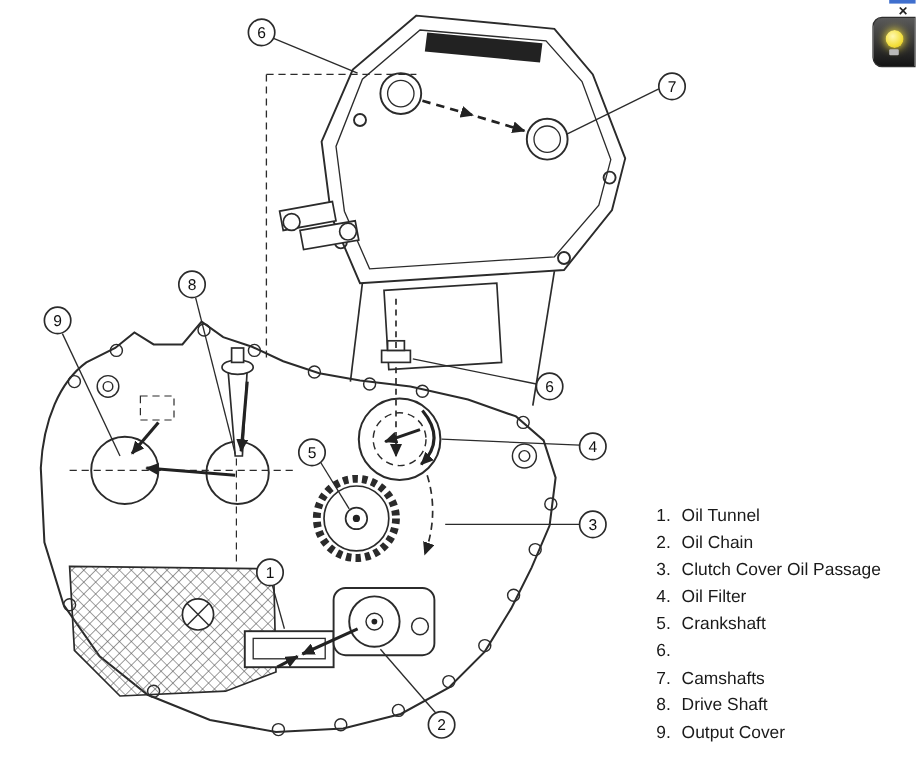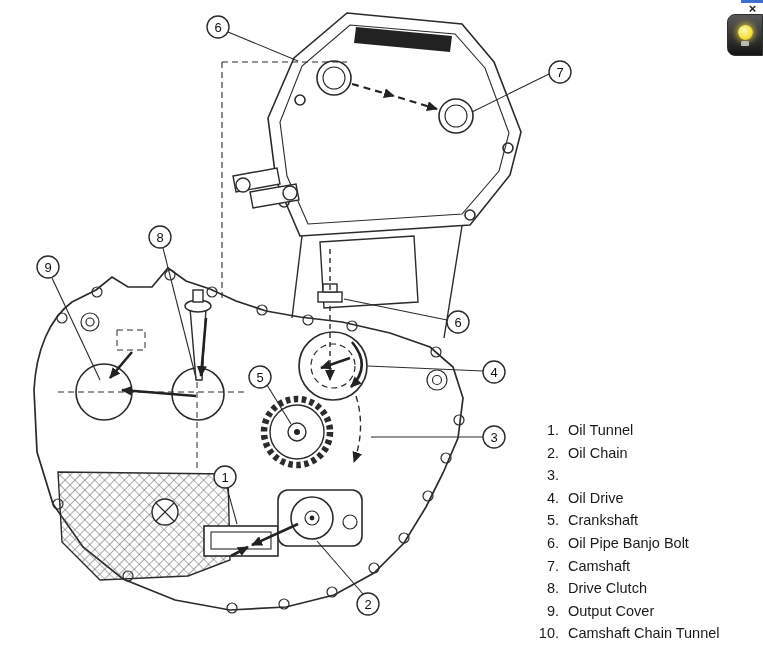--- a/index.html
+++ b/index.html
@@ -242,48 +242,44 @@
   <div class="legend-row">
     <span class="legend-num">1.</span>
     <span>Oil Tunnel</span>
     </div>
   <div class="legend-row">
     <span class="legend-num">2.</span>
     <span>Oil Chain</span>
     </div>
   <div class="legend-row">
     <span class="legend-num">3.</span>
+    <span>Clutch Cover Oil Passage</span>
     </div>
   <div class="legend-row">
     <span class="legend-num">4.</span>
-    <span>Oil Drive</span>
+    <span>Oil Filter</span>
     </div>
   <div class="legend-row">
     <span class="legend-num">5.</span>
     <span>Crankshaft</span>
     </div>
   <div class="legend-row">
     <span class="legend-num">6.</span>
-    <span>Oil Pipe Banjo Bolt</span>
     </div>
   <div class="legend-row">
     <span class="legend-num">7.</span>
-    <span>Camshaft</span>
+    <span>Camshafts</span>
     </div>
   <div class="legend-row">
     <span class="legend-num">8.</span>
-    <span>Drive Clutch</span>
+    <span>Drive Shaft</span>
     </div>
   <div class="legend-row">
     <span class="legend-num">9.</span>
     <span>Output Cover</span>
-    </div>
-  <div class="legend-row">
-    <span class="legend-num">10.</span>
-    <span>Camshaft Chain Tunnel</span>
     </div>
 </div>
 
 <div id="blue-strip"></div>
 <div id="close-btn">×</div>
 <div id="hint-btn">
   <span class="bulb"></span>
   <span class="bulb-base"></span>
 </div>
 

